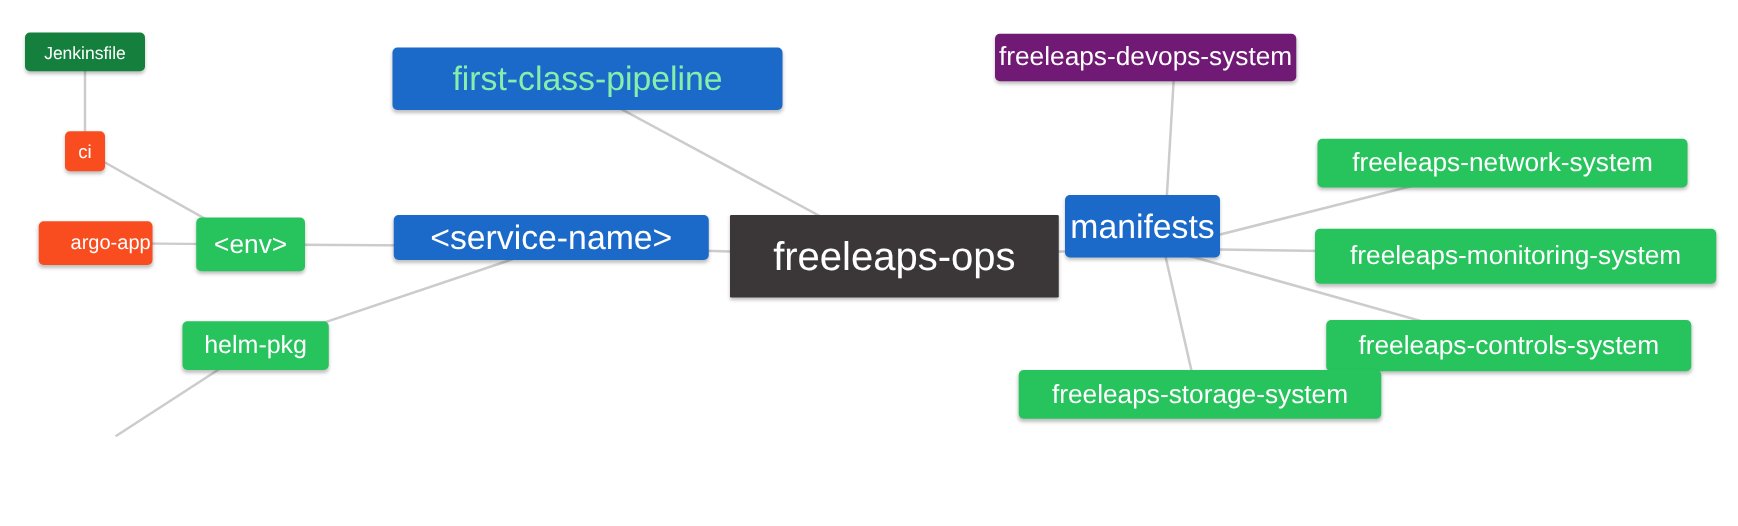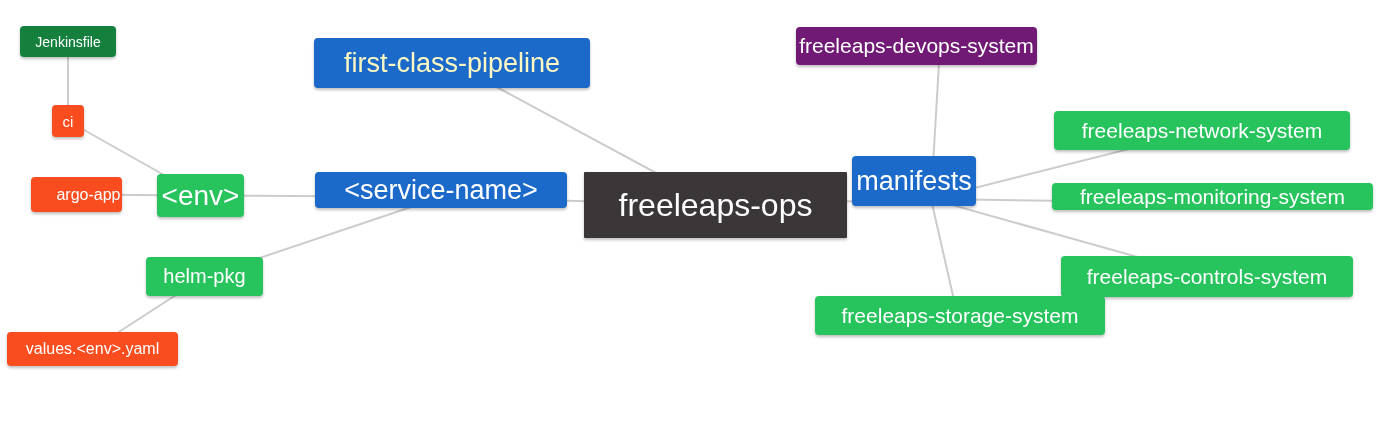--- a/index.html
+++ b/index.html
@@ -59,25 +59,24 @@
       <line x1="715.5" y1="205" x2="931" y2="199"></line>
       <line x1="931" y1="199" x2="940" y2="46"></line>
       <line x1="931" y1="199" x2="1202" y2="130.5"></line>
       <line x1="931" y1="199" x2="1212.5" y2="203"></line>
       <line x1="931" y1="199" x2="1207" y2="276.5"></line>
       <line x1="931" y1="199" x2="960" y2="326.5"></line>
     </svg>
 <div class="node" style="left: 20px; top: 26px; width: 96px; height: 31px; font-size: 14px; background: #15803d; color: rgb(255, 255, 255);">Jenkinsfile</div>
     <div class="node" style="left: 52px; top: 105px; width: 32px; height: 32px; font-size: 15px; background: rgb(249, 77, 31); color: rgb(255, 255, 255);">ci</div>
     <div class="node" style="left: 31px; top: 177px; width: 91px; height: 35px; font-size: 16px; background: rgb(249, 77, 31); color: rgb(255, 255, 255); padding-left: 24px;">argo-app</div>
-    <div class="node" style="left: 157px; top: 174px; width: 87px; height: 43px; font-size: 28px; background: rgb(39, 195, 92); color: rgb(255, 255, 255);">&lt;env&gt;</div>
+    <div class="node" style="left: 157px; top: 174px; width: 87px; height: 43px; font-size: 21px; background: rgb(39, 195, 92); color: rgb(255, 255, 255);">&lt;env&gt;</div>
     <div class="node" style="left: 146px; top: 257px; width: 117px; height: 39px; font-size: 20px; background: rgb(39, 195, 92); color: rgb(255, 255, 255);">helm-pkg</div>
-    <div class="node" style="left: 7px; top: 332px; width: 171px; height: 34px; font-size: 16px; background: rgb(249, 77, 31); color: rgb(255, 255, 255);">values.&lt;env&gt;.yaml</div>
-    <div class="node" style="left: 314px; top: 38px; width: 276px; height: 50px; font-size: 27px; background: rgb(27, 105, 200); color: #fef9c3;">first-class-pipeline</div>
+    <div class="node" style="left: 314px; top: 38px; width: 312px; height: 50px; font-size: 27px; background: rgb(27, 105, 200); color: #86efac;">first-class-pipeline</div>
     <div class="node" style="left: 315px; top: 172px; width: 252px; height: 36px; font-size: 27px; background: rgb(27, 105, 200); color: rgb(255, 255, 255);">&lt;service-name&gt;</div>
     <div class="node node-root" style="left: 584px; top: 172px; width: 263px; height: 66px; font-size: 32px; background: rgb(59, 55, 56); color: rgb(255, 255, 255);">freeleaps-ops</div>
     <div class="node" style="left: 852px; top: 156px; width: 124px; height: 50px; font-size: 27px; background: rgb(27, 105, 200); color: rgb(255, 255, 255); text-align: center;">manifests</div>
     <div class="node" style="left: 796px; top: 27px; width: 241px; height: 38px; font-size: 21px; background: #701a75; color: rgb(255, 255, 255);">freeleaps-devops-system</div>
     <div class="node" style="left: 1054px; top: 111px; width: 296px; height: 39px; font-size: 21px; background: rgb(39, 195, 92); color: rgb(255, 255, 255);">freeleaps-network-system</div>
-    <div class="node" style="left: 1052px; top: 183px; width: 321px; height: 27px; font-size: 21px; background: rgb(39, 195, 92); color: rgb(255, 255, 255);">freeleaps-monitoring-system</div>
+    <div class="node" style="left: 1052px; top: 183px; width: 321px; height: 44px; font-size: 21px; background: rgb(39, 195, 92); color: rgb(255, 255, 255);">freeleaps-monitoring-system</div>
     <div class="node" style="left: 1061px; top: 256px; width: 292px; height: 41px; font-size: 21px; background: rgb(39, 195, 92); color: rgb(255, 255, 255);">freeleaps-controls-system</div>
     <div class="node" style="left: 815px; top: 296px; width: 290px; height: 39px; font-size: 21px; background: rgb(39, 195, 92); color: rgb(255, 255, 255);">freeleaps-storage-system</div>
   </div>
 
 </body></html>

